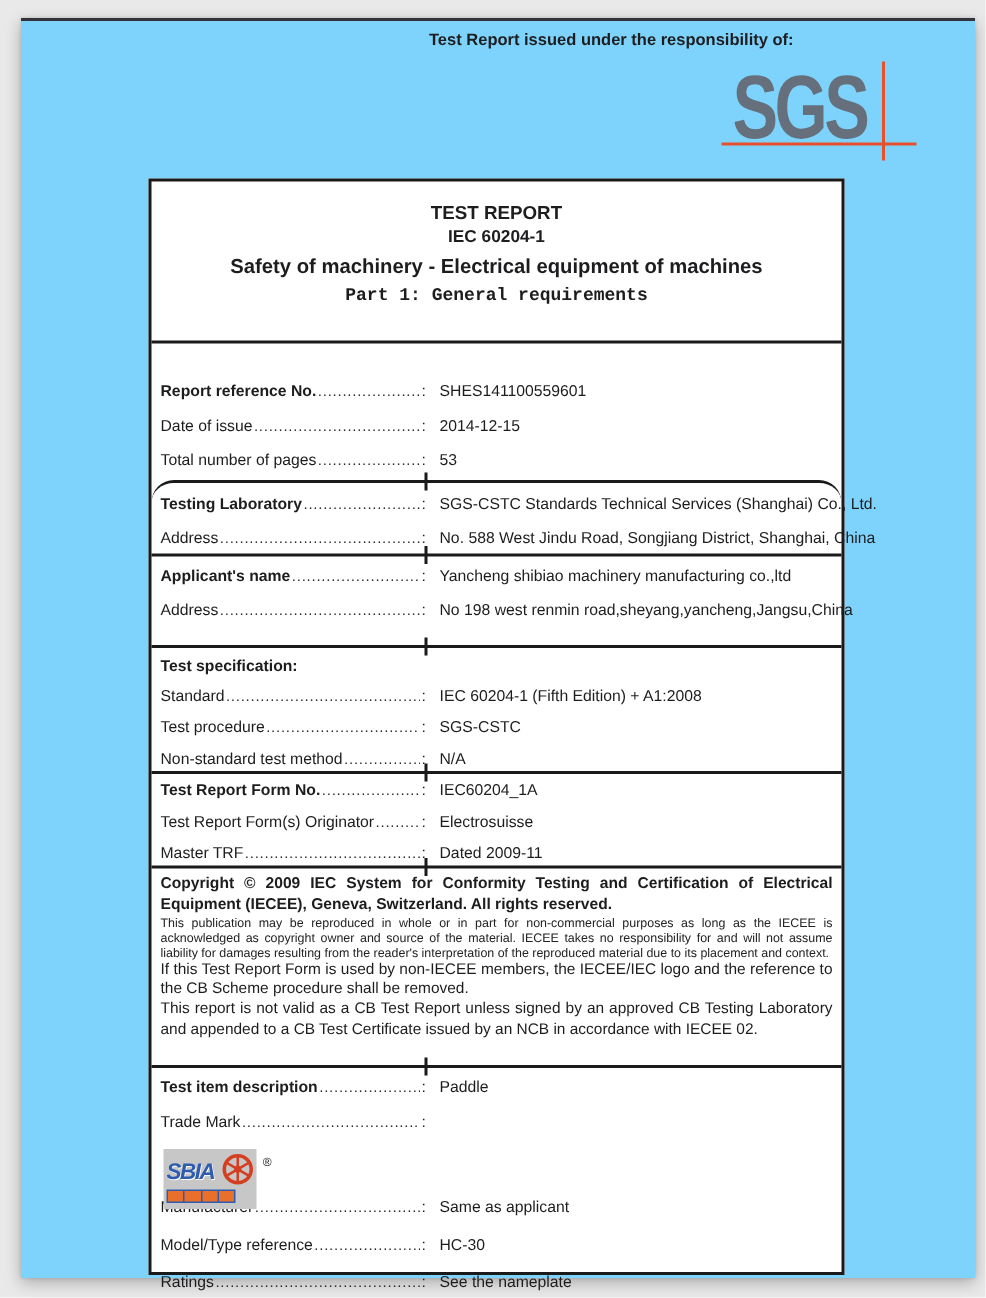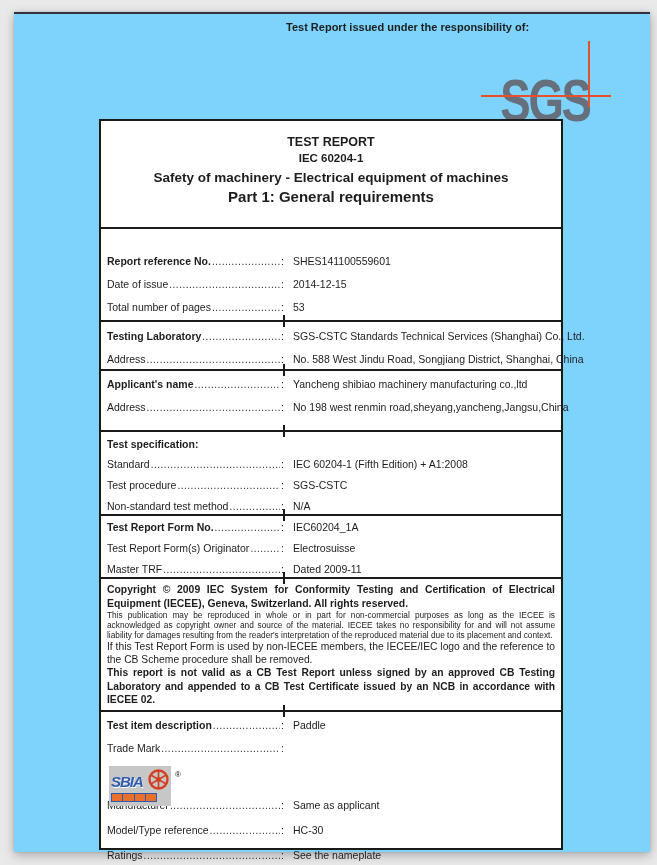--- a/index.html
+++ b/index.html
@@ -15,48 +15,48 @@
     background:#7dd3fc;
     border-top:2px solid #32333b;
     box-shadow:0 3px 10px rgba(0,0,0,0.28), 0 0 2px rgba(0,0,0,0.15);
     box-sizing:border-box;
   }
   .issued-line{
     position:absolute;left:272px;top:4px;
     font-size:11px;font-weight:bold;white-space:nowrap;line-height:18px;
   }
   
-  .sgs{position:absolute;right:58px;top:26px;width:120px;height:70px;margin-top:29px;}
+  .sgs{position:absolute;right:70px;top:26px;width:120px;height:70px;}
   .sgs-text{
     position:absolute;right:2px;top:0;
     font-size:60px;font-weight:bold;line-height:64px;letter-spacing:-3px;
     color:#66707c;transform:scaleX(0.76);transform-origin:right top;
   }
   .sgs-hline{position:absolute;left:467px;top:81px;width:130px;height:2px;background:#e8502c;}
   .sgs-vline{position:absolute;left:574px;top:27px;width:2px;height:66px;background:#e8502c;}
 
   
   .rpt{
     position:absolute;left:85px;top:105px;width:464px;height:731px;
     border:2px solid #1a1a1a;box-sizing:border-box;background:#fff;
   }
   .title-block{height:108px;border-bottom:2px solid #1a1a1a;box-sizing:border-box;
     text-align:center;padding-top:13px;}
   .t1{font-size:12.5px;font-weight:bold;line-height:16px;}
   .t2{font-size:11.5px;font-weight:bold;line-height:17px;}
   .t3{font-size:13.5px;font-weight:bold;line-height:21px;}
-  .t4{font-size:15px;font-weight:bold;line-height:18px;}
+  .t4{font-size:12px;font-weight:bold;line-height:18px;font-family:Liberation Mono, monospace;}
 
   .sec{position:relative;box-sizing:border-box;}
   .sec.bordered{border-top:2px solid #1a1a1a;}
   .sec.bordered::before{
     content:"";position:absolute;left:182px;top:-7px;width:2px;height:12px;background:#1a1a1a;
   }
   .sec1{height:91px;padding-top:21px;}
-  .sec2{height:49px;padding-top:3px;}
+  .sec2{height:49px;padding-top:3px;border-radius:15px;}
   .sec3{height:61px;padding-top:2px;}
   .sec4{height:84px;padding-top:2px;}
   .sec5{height:63px;padding-top:1px;}
   .sec6{height:133px;padding:4px 6px 0;}
   .sec7{height:160px;padding-top:2px;}
 
   .row{display:flex;align-items:baseline;font-size:10.5px;line-height:22px;}
   .sec4 .row{line-height:20px;}
   .sec5 .row{line-height:21px;}
   .sec7 .row{line-height:25px;}
@@ -71,21 +71,21 @@
   }
   .colon{margin-right:1px;}
   .cv{flex:1;padding-left:8px;white-space:nowrap;}
   .sec-head{font-size:10.5px;font-weight:bold;padding-left:6px;line-height:20px;}
 
   
   .sec6 p{margin:0;text-align:justify;}
   .cp-b1{font-size:10.4px;font-weight:bold;line-height:13.5px;}
   .cp-sm{font-size:8.3px;line-height:10px;color:#222;}
   .cp-n{font-size:10.3px;line-height:13px;}
-  .cp-b2{font-size:10.3px;font-weight:bold;line-height:13.5px;}
+  .cp-b2{font-size:10.3px;font-weight:normal;line-height:13.5px;}
 
   
   .row.tm-row{height:56px;align-items:flex-start;flex-direction:column;}
   .row.tm-row .cl{line-height:22px;}
   .tm-wrap{position:relative;width:72px;height:46px;margin-top:2px;}
   .tm-box{position:absolute;left:0;top:4px;width:62px;height:40px;background:#c7c7c7;}
   .tm-brand{
     position:absolute;left:2px;top:3px;font-size:15px;font-weight:bold;font-style:italic;
     color:#2f5cae;letter-spacing:-1px;text-shadow:0.5px 0.5px 0 #fff;
   }

